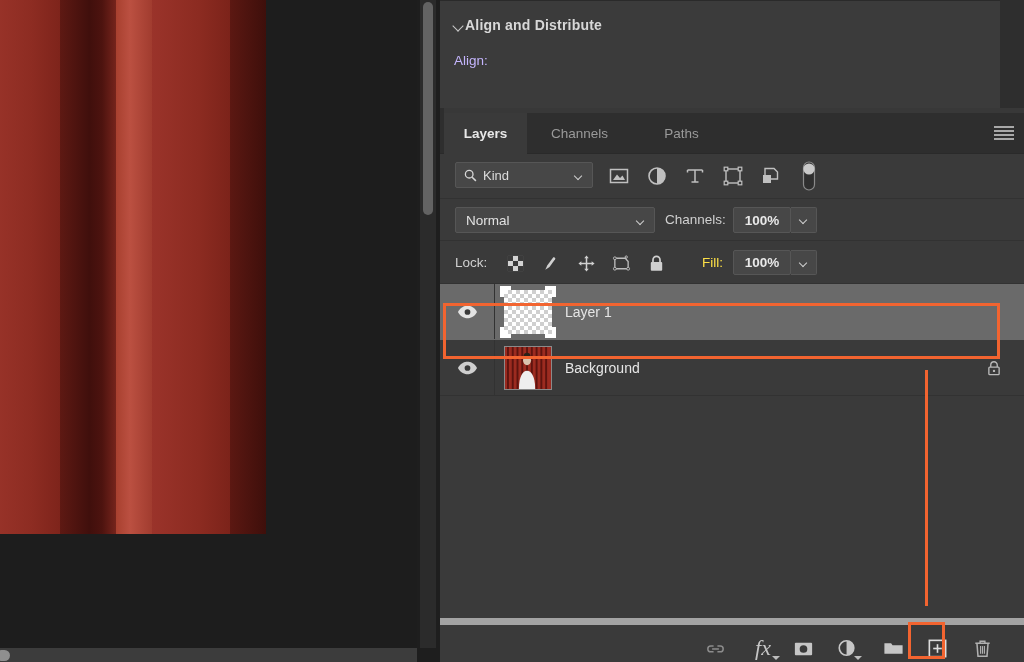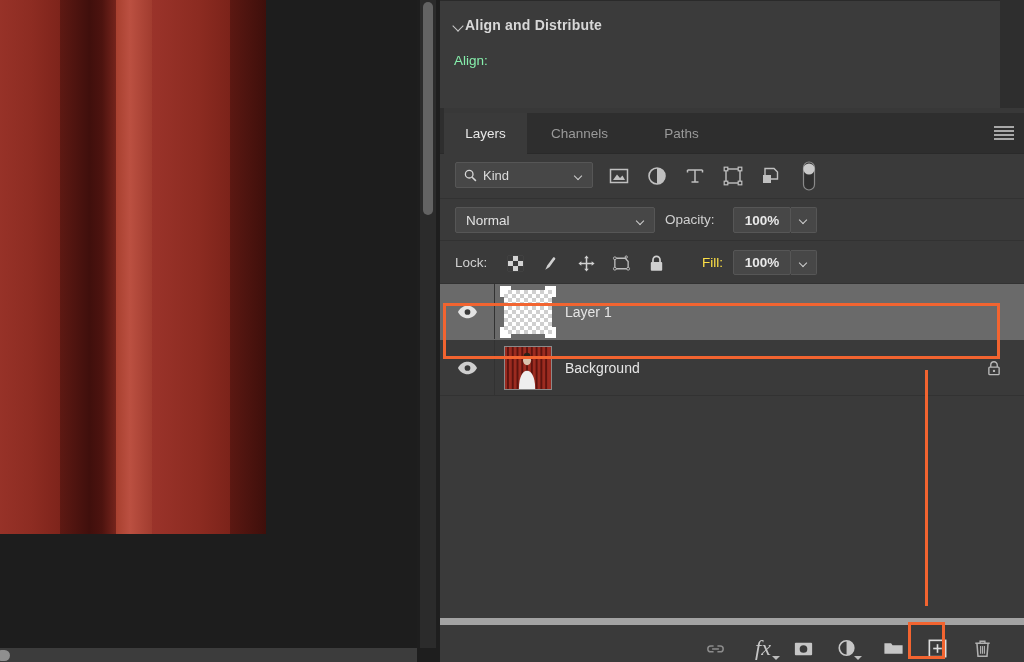--- a/index.html
+++ b/index.html
@@ -62,37 +62,37 @@
   .chev-down {
     width: 11px; height: 7px; position: relative;
   }
   .chev-down::before {
     content: ""; position: absolute; left: 0; top: 0;
     width: 7px; height: 7px;
     border-right: 1.6px solid #c9c9c9; border-bottom: 1.6px solid #c9c9c9;
     transform: rotate(45deg); transform-origin: center;
   }
   #align-title { font-size: 14px; font-weight: bold; color: #d8d8d8; letter-spacing: .2px; }
-  #align-label { position: absolute; left: 14px; top: 52px; font-size: 13.5px; color: #86efac; }
+  #align-label { position: absolute; left: 14px; top: 52px; font-size: 13.5px; color: #c4b5fd; }
 
   
   #layers-panel {
     position: absolute; left: 0; top: 113px; width: 584px; height: 549px;
     background: #3a3a3a;
   }
   #tabbar {
     position: relative; height: 41px; background: #2e2e2e;
     border-bottom: 1px solid #2a2a2a;
   }
   .tab {
     position: absolute; top: 0; height: 41px;
     display: flex; align-items: center; justify-content: center;
     font-size: 13.5px; color: #9a9a9a; padding: 0 14px; cursor: default;
   }
-  .tab.active { background: #3a3a3a; color: #e8e8e8; font-weight: normal; }
+  .tab.active { background: #3a3a3a; color: #e8e8e8; font-weight: bold; }
   #tab-layers   { left: 4px;   width: 83px; }
   #tab-channels { left: 87px;  width: 105px; }
   #tab-paths    { left: 204px; width: 75px; }
   #panel-menu {
     position: absolute; right: 10px; top: 13px; width: 20px; height: 14px;
     display: flex; flex-direction: column; justify-content: space-between;
   }
   #panel-menu i { display: block; height: 2px; background: #a8a8a8; }
 
   
@@ -335,21 +335,21 @@
             <circle cx="8" cy="9" r="5.6" fill="#c9c9c9"></circle>
           </svg>
         </div>
       </div>
 
       <div id="blend-row">
         <div id="blend-select">
           <span id="blend-label">Normal</span>
           <span class="small-chev"></span>
         </div>
-        <span id="opacity-label">Opacity:</span>
+        <span id="opacity-label">Channels:</span>
         <div id="opacity-field">100%</div>
         <div id="opacity-stepper">
           <span class="small-chev" style="right:8px; top:9px;"></span>
         </div>
       </div>
 
       <div id="lock-row">
         <span id="lock-label">Lock:</span>
 
         <div class="lock-icon-btn" style="left:63px;">

